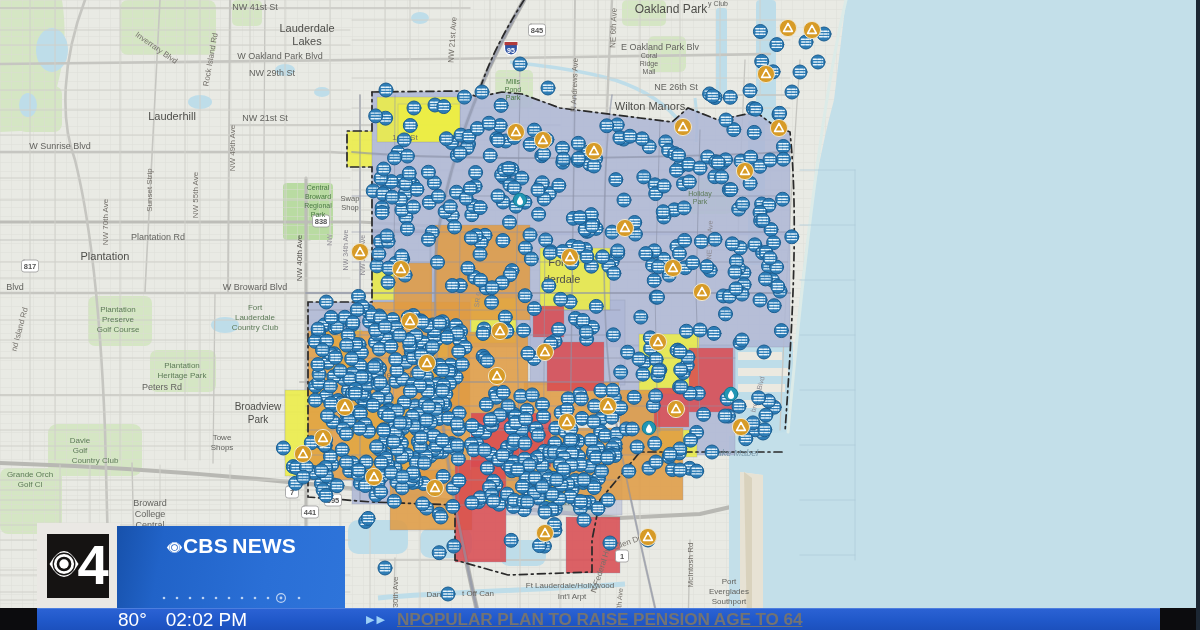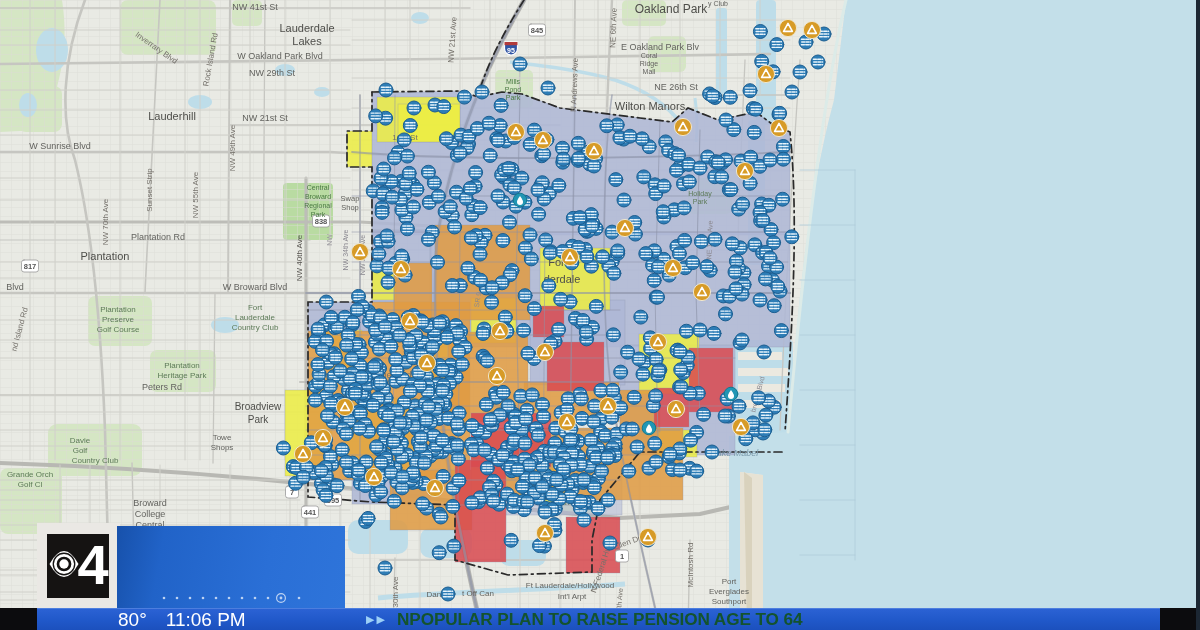--- a/index.html
+++ b/index.html
@@ -1323,20 +1323,26 @@
 <svg style="position:absolute;left:47px;top:534px" width="62" height="64" viewBox="0 0 62 64">
 <path d="M2.5,30 Q17,4 31.5,30 Q17,56 2.5,30 Z" fill="#fff"></path>
 <circle cx="17" cy="30" r="11.4" fill="#151312"></circle>
 <circle cx="17" cy="30" r="8.7" fill="none" stroke="#fff" stroke-width="2.7"></circle>
 <circle cx="17" cy="30" r="4.7" fill="#fff"></circle>
 <text x="46" y="50" font-family="Liberation Sans, sans-serif" font-size="56" font-weight="bold" fill="#fff" text-anchor="middle">4</text>
 </svg>
 
 <div style="position:absolute;left:117px;top:526px;width:228px;height:82px;background:linear-gradient(100deg,#1751ab 0%,#2163c8 20%,#2a6fd6 65%,#2e74da 100%);"></div>
 
+<div style="position:absolute;left:117px;top:534px;width:228px;height:24px;color:#fff;font-family:'Liberation Sans',sans-serif;font-weight:bold;font-size:21px;letter-spacing:0.2px;text-align:center;line-height:24px;"><svg width="17" height="17" viewBox="0 0 20 20" style="display:inline-block;vertical-align:-2.5px">
+        <path d="M1,10 Q10,-3 19,10 Q10,23 1,10 Z" fill="#fff"></path>
+        <circle cx="10" cy="10" r="6.2" fill="#2565c9"></circle>
+        <circle cx="10" cy="10" r="4.9" fill="none" stroke="#fff" stroke-width="2"></circle>
+        <circle cx="10" cy="10" r="3" fill="#fff"></circle>
+      </svg>CBS NEWS</div>
 
 
 <svg style="position:absolute;left:117px;top:592px" width="228" height="14" viewBox="0 0 228 14">
 <g fill="#bcd2f2">
         <circle cx="47" cy="6" r="1.3"></circle>
         <circle cx="60" cy="6" r="1.3"></circle>
         <circle cx="73" cy="6" r="1.3"></circle>
         <circle cx="86" cy="6" r="1.3"></circle>
         <circle cx="99" cy="6" r="1.3"></circle>
         <circle cx="112" cy="6" r="1.3"></circle>
@@ -1346,22 +1352,22 @@
         <circle cx="182" cy="6" r="1.3"></circle>
       </g>
 <circle cx="164" cy="6" r="4.4" fill="none" stroke="#bcd2f2" stroke-width="1.2"></circle>
       <circle cx="164" cy="6" r="1.4" fill="#bcd2f2"></circle>
 </svg>
 
 <div style="position:absolute;left:0;top:608px;width:37px;height:22px;background:#0c0c0e;"></div>
 
 <div style="position:absolute;left:37px;top:608px;width:1123px;height:22px;background:linear-gradient(180deg,#2b62d4 0%,#2058c9 55%,#1c50bd 100%);border-top:1px solid #4d7ede;box-sizing:border-box;"></div>
 
-<div style="position:absolute;left:118px;top:609px;height:21px;line-height:21px;color:#fff;font-family:'Liberation Sans',sans-serif;font-size:19px;">80°  11:06 PM</div>
+<div style="position:absolute;left:118px;top:609px;height:21px;line-height:21px;color:#fff;font-family:'Liberation Sans',sans-serif;font-size:19px;">80°  02:02 PM</div>
 
 <div style="position:absolute;left:366px;top:609px;height:21px;line-height:20px;color:#9cd0f7;font-family:'Liberation Sans',sans-serif;font-size:11px;letter-spacing:2px;">▶▶</div>
 
-<div style="position:absolute;left:397px;top:609px;height:18px;line-height:21px;color:#14532d;font-family:'Liberation Sans',sans-serif;font-size:17.2px;font-weight:bold;letter-spacing:-0.1px;">NPOPULAR PLAN TO RAISE PENSION AGE TO 64</div>
+<div style="position:absolute;left:397px;top:609px;height:18px;line-height:21px;color:#737373;font-family:'Liberation Sans',sans-serif;font-size:17.2px;font-weight:bold;letter-spacing:-0.1px;text-decoration:underline;">NPOPULAR PLAN TO RAISE PENSION AGE TO 64</div>
 
 <div style="position:absolute;left:1160px;top:608px;width:40px;height:22px;background:#0c0c0e;"></div>
 
 <div style="position:absolute;left:1196px;top:0;width:4px;height:630px;background:#1c2733;"></div>
 
 </div>
 </body></html>

